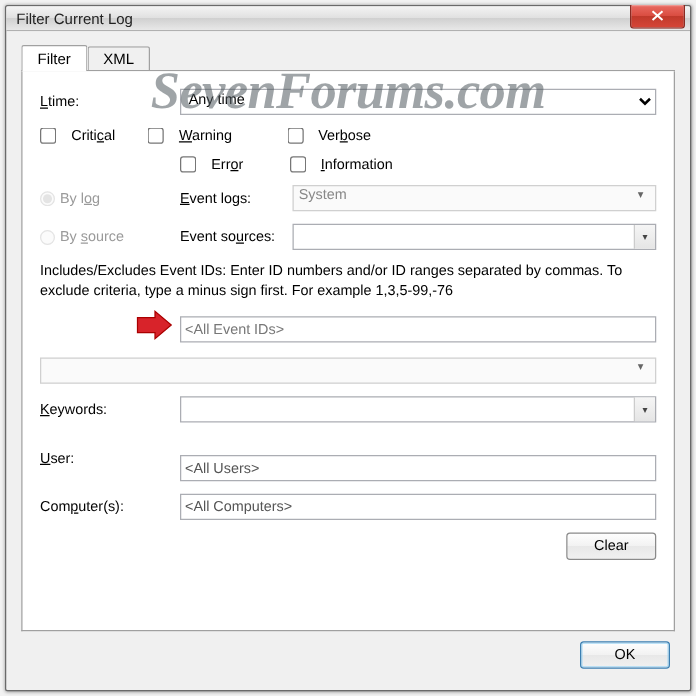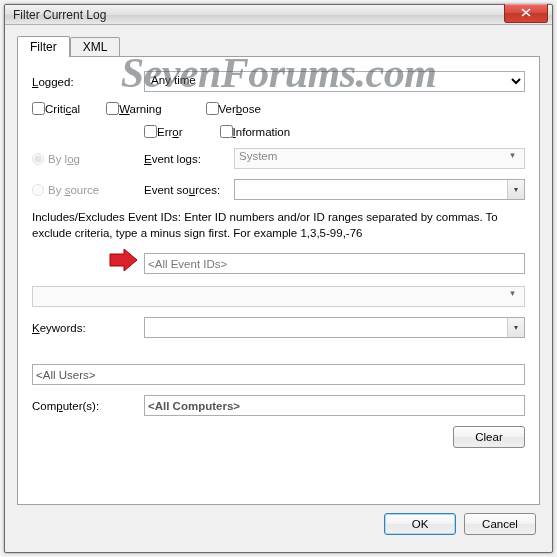--- a/index.html
+++ b/index.html
@@ -163,21 +163,21 @@
     align-items: center;
     justify-content: center;
     color: #444;
     font-size: 8px;
   }
   .checks {
     display: flex;
     gap: 26px;
     flex: 1;
   }
-  .chk { display: flex; align-items: center; gap: 0; }
+  .chk { display: flex; align-items: center; gap: 12px; }
   .chk input { width: 13px; height: 13px; margin: 0; }
   .radio { display: flex; align-items: center; gap: 4px; color: #9a9a9a; }
   .radio input { margin: 0; width: 12px; height: 12px; }
   .radio input[disabled] { opacity: 0.6; }
   .desc {
     color: #000;
     margin: 4px 0 12px 0;
     line-height: 1.35;
   }
   .eventid-row {
@@ -239,21 +239,21 @@
     <div class="watermark">SevenForums.com</div>
 
     <div class="tabs">
       <div class="tab active">Filter</div>
       <div class="tab">XML</div>
     </div>
 
     <div class="tabpanel">
 
       <div class="row">
-        <span class="label"><span class="und">L</span><span>ogged:</span></span>
+        <span class="label"><span class="und">L</span><span>time:</span></span>
         <select class="combo">
           <option>Any time</option>
         </select>
       </div>
 
       <div class="row">
         <div class="checks">
           <label class="chk">
               <input type="checkbox" style="">
               <span>Criti<span class="und">c</span>al</span>
@@ -329,33 +329,33 @@
 
       <div class="row">
         <span class="label"><span class="und">K</span>eywords:</span>
         <div class="combo-wrap">
           <input type="text" style="">
           <div class="btn">▾</div>
         </div>
       </div>
 
       <div class="row">
+        <span class="label"><span class="und">U</span>ser:</span>
         <input class="textfield placeholder-style" type="text" style="color: rgb(85, 85, 85); margin-top: 16px;" value="&lt;All Users&gt;">
       </div>
 
       <div class="row">
         <span class="label">Com<span class="und">p</span>uter(s):</span>
-        <input class="textfield placeholder-style" type="text" style="color: rgb(85, 85, 85); font-weight: bold;" value="&lt;All Computers&gt;">
+        <input class="textfield placeholder-style" type="text" style="color: rgb(85, 85, 85);" value="&lt;All Computers&gt;">
       </div>
 
       <div class="clear-row">
         <button class="btn-std">Clear</button>
       </div>
 
     </div>
 
     <div class="footer">
       <button class="btn-std btn-default">OK</button>
-      <button class="btn-std">Cancel</button>
     </div>
 
   </div>
 </div>
 
 </body></html>

